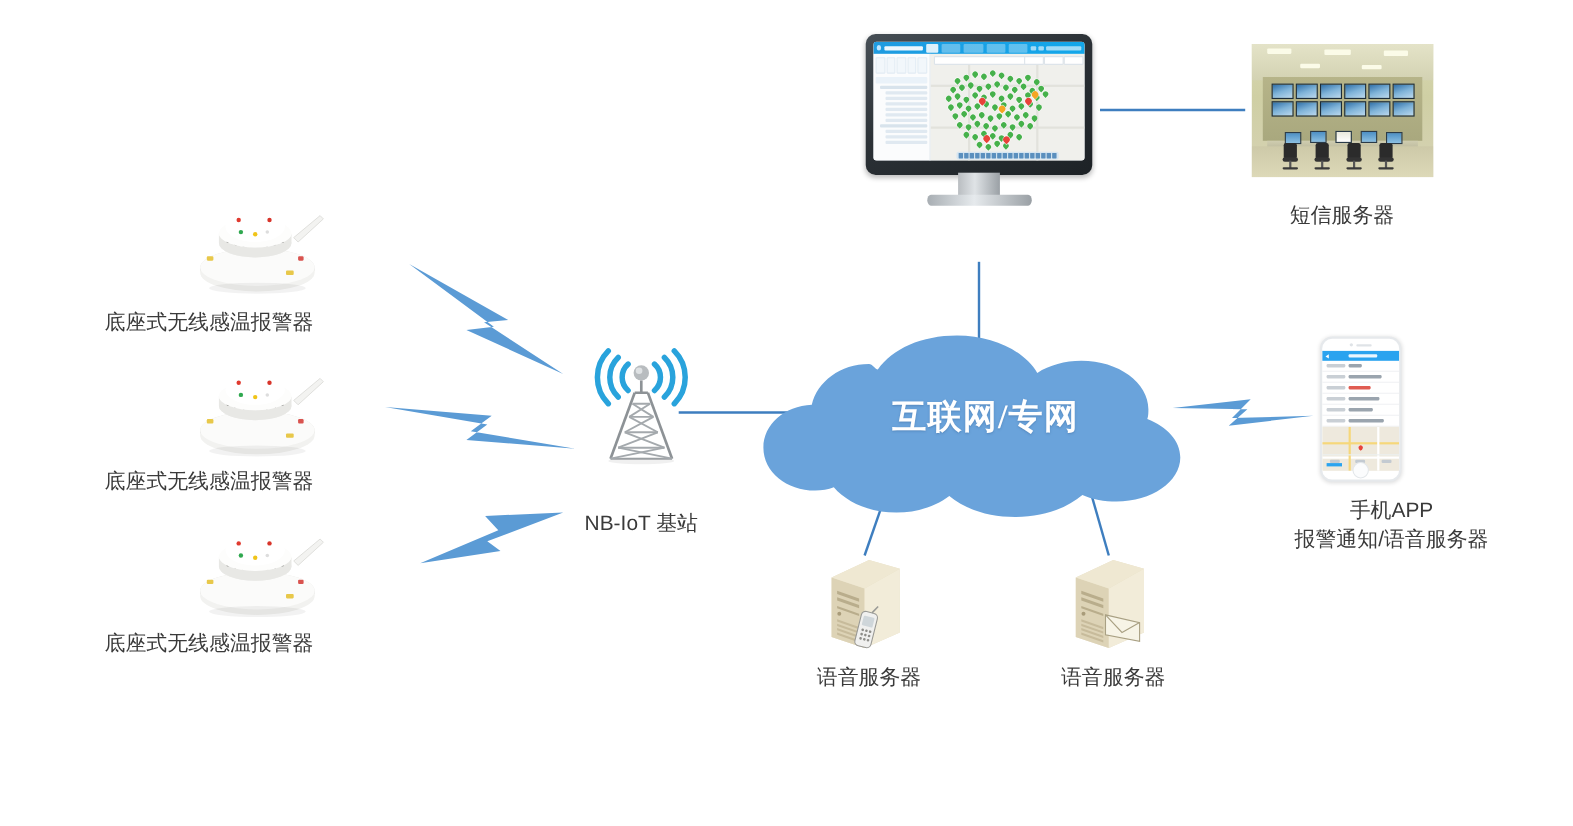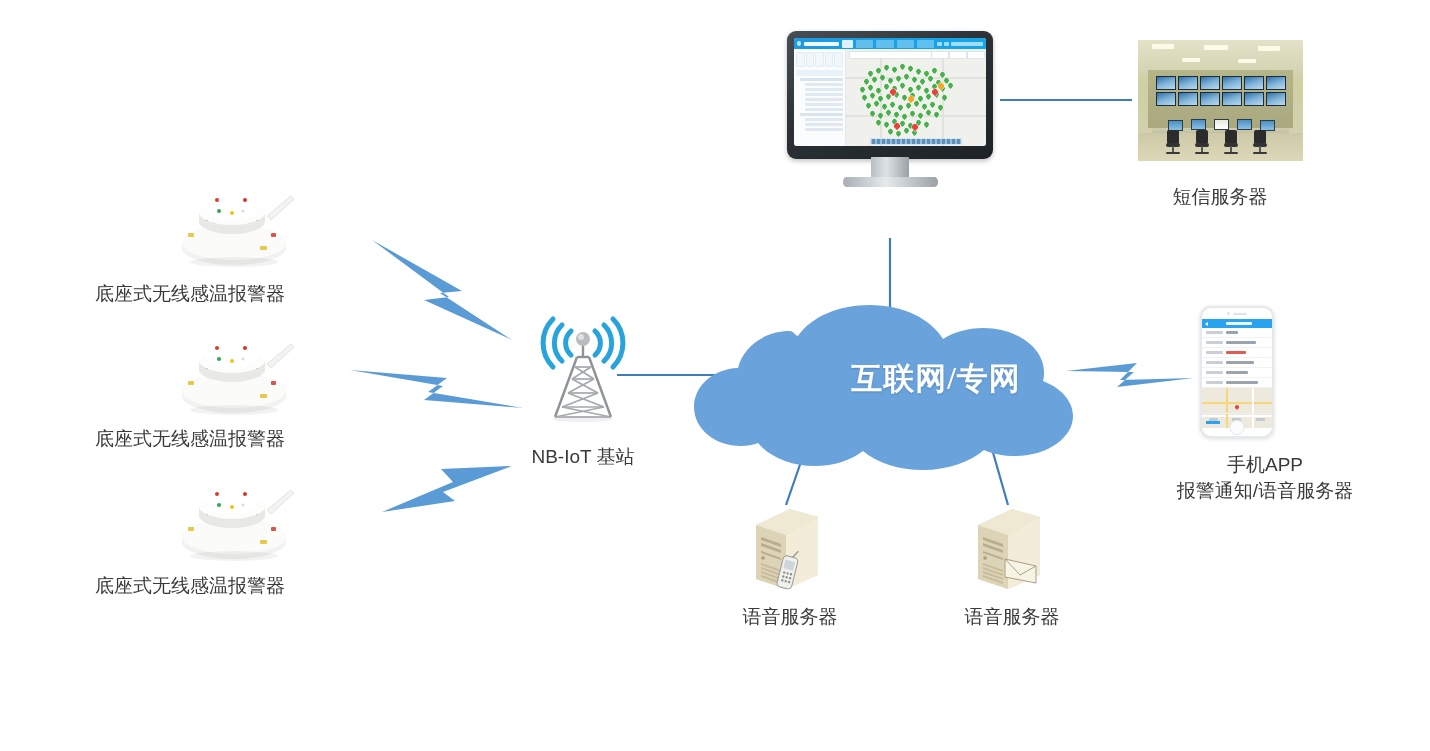--- a/index.html
+++ b/index.html
@@ -44,21 +44,20 @@
   
   .cloud-text {
     position: absolute;
     color: #ffffff;
     font-family: "Liberation Serif", "DejaVu Serif", serif;
     font-weight: bold;
     font-size: 31px;
     letter-spacing: 1px;
     white-space: nowrap;
     text-shadow: 0 1px 2px rgba(40,80,130,.35);
-    margin-left: 40px;
   }
 
   
   .monitor { position: absolute; }
   .mon-bezel {
     position: absolute;
     left: 0; top: 0;
     width: 206px; height: 128px;
     background: linear-gradient(160deg,#3c4category,#2d3338);
     background: linear-gradient(155deg,#474f56 0%,#2b3136 45%,#1d2226 100%);
@@ -535,21 +534,21 @@
         <line x1="39" y1="66" x2="65" y2="80"></line>
         <line x1="61" y1="66" x2="35" y2="80"></line>
         <line x1="35" y1="80" x2="71" y2="94"></line>
         <line x1="65" y1="80" x2="29" y2="94"></line>
         <line x1="29" y1="94" x2="78" y2="104"></line>
         <line x1="71" y1="94" x2="22" y2="104"></line>
       </g>
       <ellipse cx="50" cy="106" rx="30" ry="3" fill="#000" opacity="0.06"></ellipse>
     </svg>
   </div>
-  <div class="node-label" style="left:468px; top:444px; width:230px;">NB-IoT 基站</div>
+  <div class="node-label" style="left:468px; top:464px; width:230px;">NB-IoT 基站</div>
 
   <div class="monitor" style="left:787px; top:31px;">
     <div class="mon-bezel">
       <div class="mon-screen">
 
         <div class="ui-top">
           <span class="ui-logo-dot"></span>
           <span class="ui-title-bar"></span>
           <span class="ui-tab active" style="width:13px;"></span>
           <span class="ui-tab" style="width:20px;"></span>

